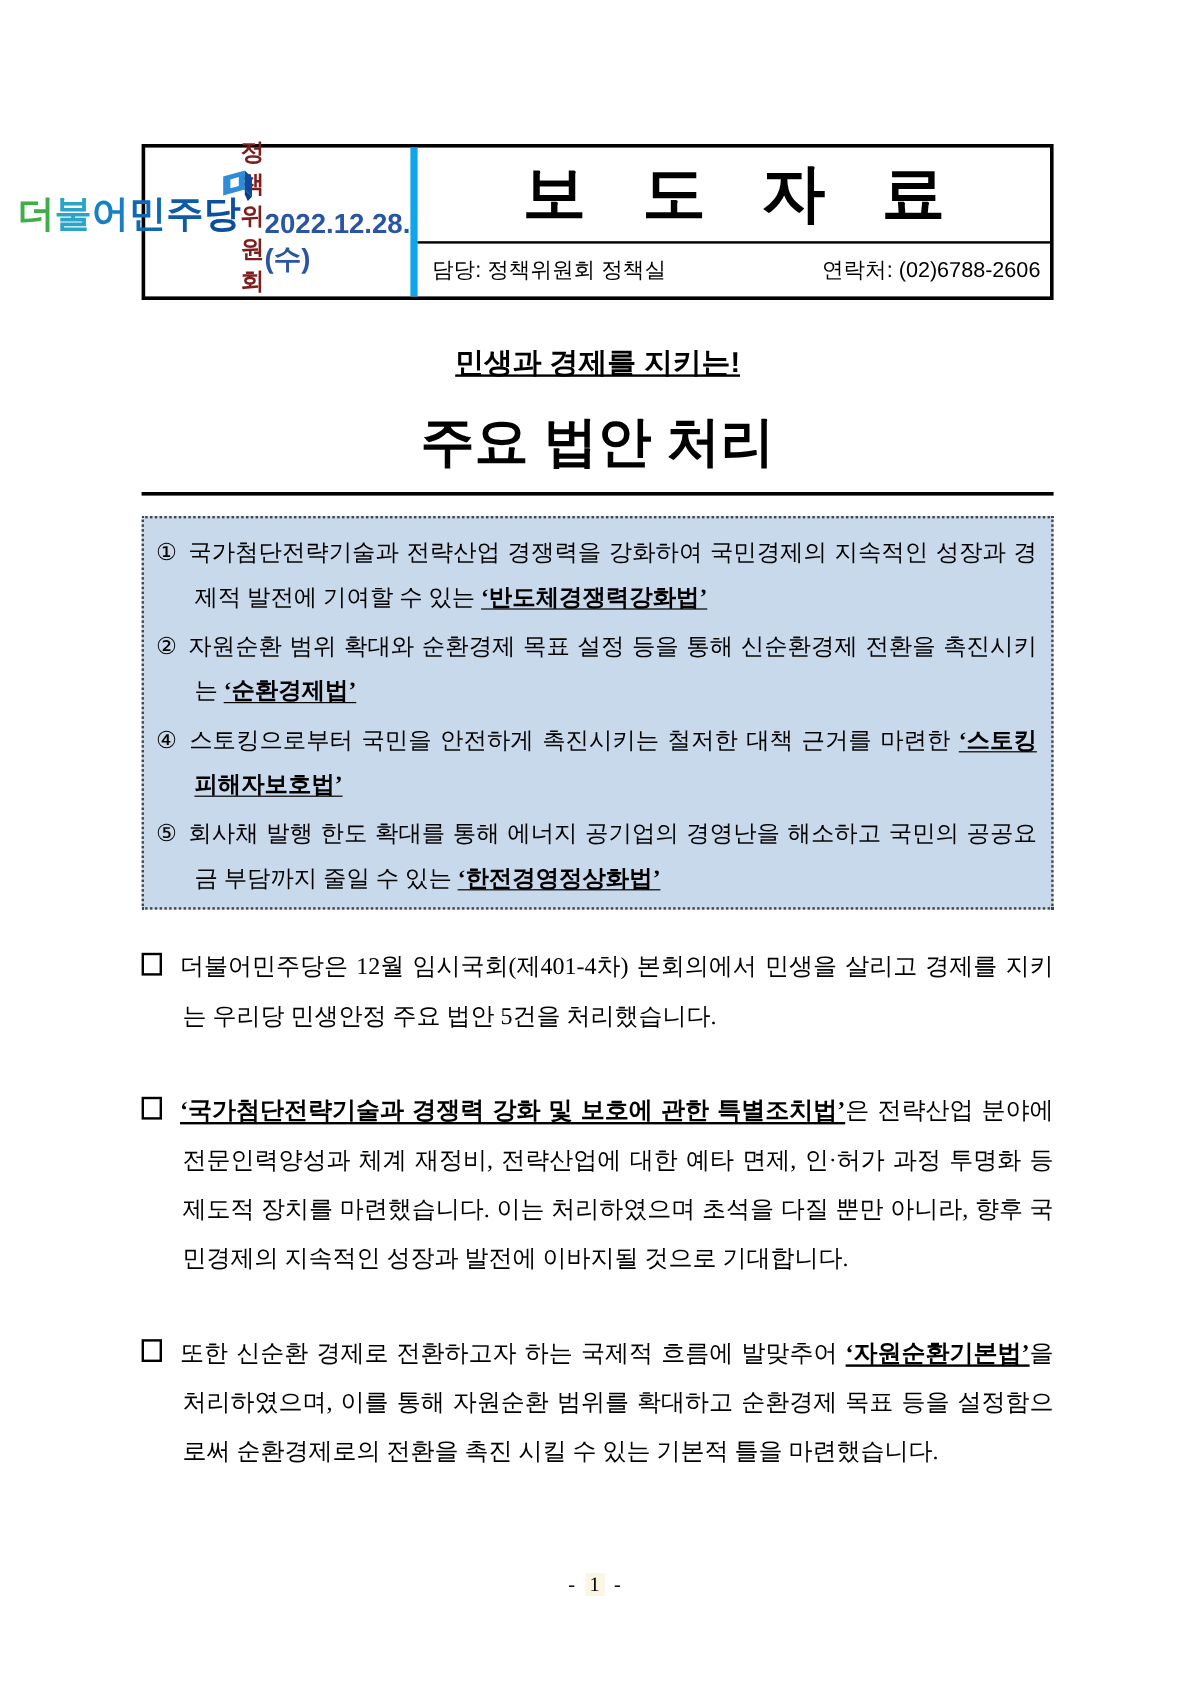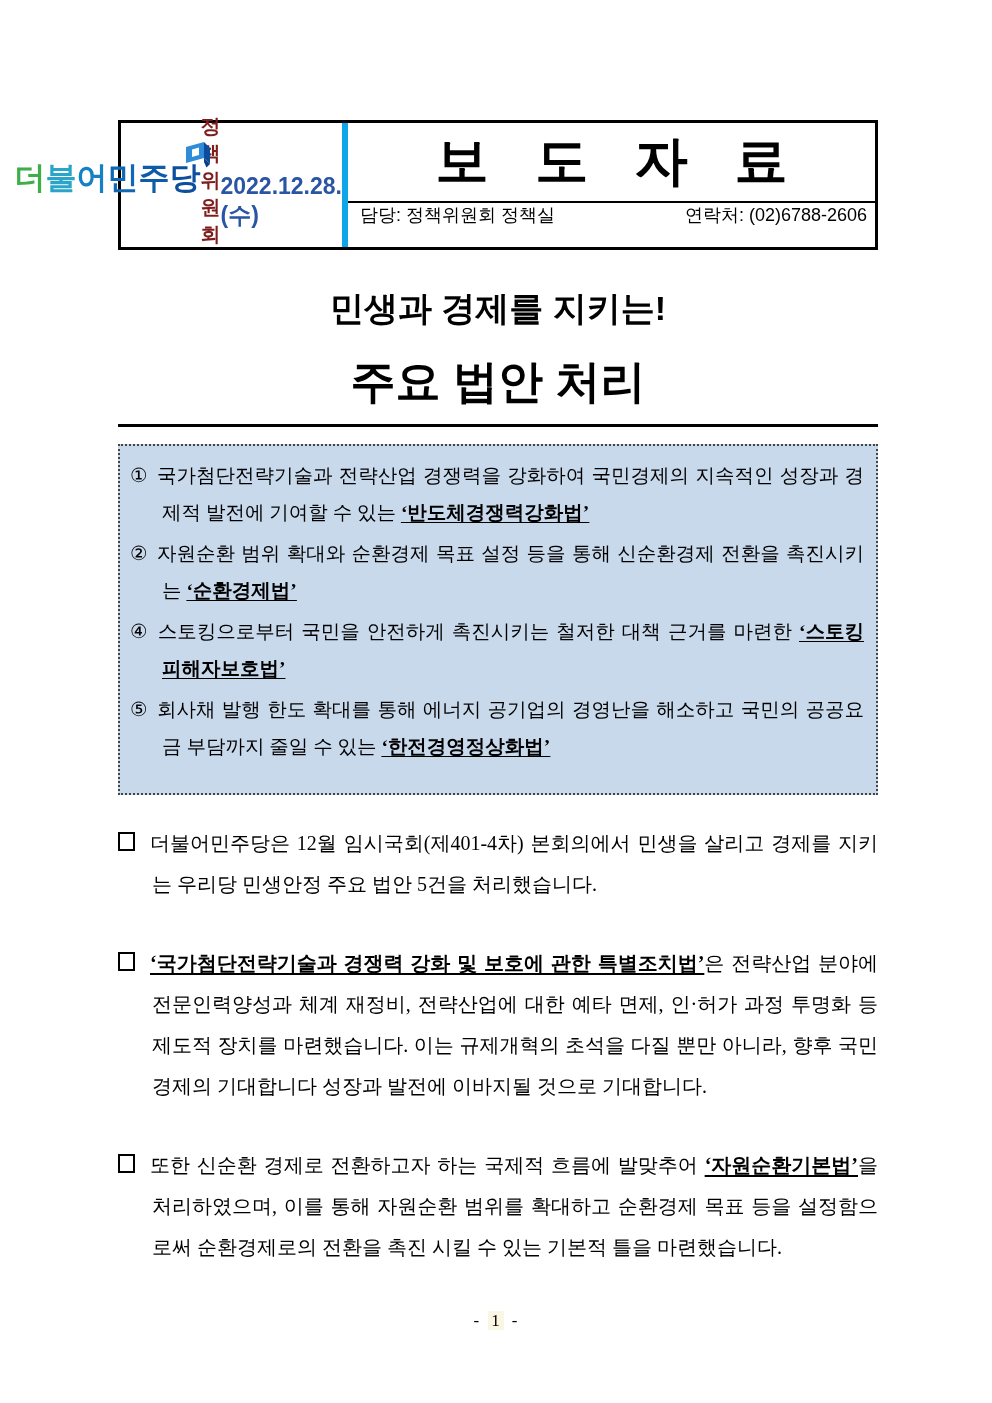--- a/index.html
+++ b/index.html
@@ -43,43 +43,43 @@
     grid-column: 2; grid-row: 1;
     border-bottom: 2px solid #000;
     display: flex; align-items: center; justify-content: center;
     font-family: "Liberation Sans", sans-serif;
     font-weight: 800; font-size: 53px; letter-spacing: 16px;
     padding-left: 16px; 
     text-align: center;
   }
   .h-sub {
     grid-column: 2; grid-row: 2;
-    display: flex; justify-content: space-between;
+    display: flex; align-items: center; justify-content: space-between;
     padding: 0 8px 0 12px;
     font-size: 18px;
     font-family: "Liberation Sans", sans-serif;
   }
 
   
   .main-title {
     margin-top: 36px;
     text-align: center;
     font-family: "Liberation Sans", sans-serif;
     font-weight: 800;
   }
-  .main-title .t1 { font-size: 34px; }
+  .main-title .t1 { font-size: 24px; text-decoration: underline; }
   .main-title .t2 { font-size: 45px; margin-top: 20px; }
   .title-rule { margin-top: 12px; border-top: 3px solid #000; height: 0; }
 
   
   .summary-box {
     margin-top: 17px;
     background: #C9D9EC;
     border: 2px dotted #444;
-    padding: 8px 12px 24px 10px;
+    padding: 8px 12px 1px 10px;
     font-size: 19.5px;
     line-height: 1.92;
   }
   .box-item {
     padding-left: 32px;
     text-indent: -32px;
     text-align: justify;
     word-break: break-all;
     margin: 3px 0;
   }
@@ -153,21 +153,21 @@
 
     <div class="summary-box">
       <div class="box-item"><span class="num">①</span><span>국가첨단전략기술과 전략산업 경쟁력을 강화하여 국민경제의 지속적인 성장과 경제적 발전에 기여할 수 있는 </span><span class="law">‘반도체경쟁력강화법’</span><span></span></div>
       <div class="box-item"><span class="num">②</span><span>자원순환 범위 확대와 순환경제 목표 설정 등을 통해 신순환경제 전환을 촉진시키는 </span><span class="law">‘순환경제법’</span><span></span></div>
       <div class="box-item"><span class="num">④</span><span>스토킹으로부터 국민을 안전하게 촉진시키는 철저한 대책 근거를 마련한 </span><span class="law">‘스토킹 피해자보호법’</span><span></span></div>
       <div class="box-item"><span class="num">⑤</span><span>회사채 발행 한도 확대를 통해 에너지 공기업의 경영난을 해소하고 국민의 공공요금 부담까지 줄일 수 있는 </span><span class="law">‘한전경영정상화법’</span><span></span></div>
     </div>
 
     <div class="paras">
       <div class="para"><span class="sq"></span><span>더불어민주당은 12월 임시국회(제401-4차) 본회의에서 민생을 살리고 경제를 지키는 우리당 민생안정 주요 법안 5건을 처리했습니다.</span><span class="law"></span><span></span></div>
-      <div class="para"><span class="sq"></span><span></span><span class="law">‘국가첨단전략기술과 경쟁력 강화 및 보호에 관한 특별조치법’</span><span>은 전략산업 분야에 전문인력양성과 체계 재정비, 전략산업에 대한 예타 면제, 인·허가 과정 투명화 등 제도적 장치를 마련했습니다. 이는 규제개혁의 초석을 다질 뿐만 아니라, 향후 국민경제의 기대합니다 성장과 발전에 이바지될 것으로 기대합니다.</span></div>
+      <div class="para"><span class="sq"></span><span></span><span class="law">‘국가첨단전략기술과 경쟁력 강화 및 보호에 관한 특별조치법’</span><span>은 전략산업 분야에 전문인력양성과 체계 재정비, 전략산업에 대한 예타 면제, 인·허가 과정 투명화 등 제도적 장치를 마련했습니다. 이는 처리하였으며 초석을 다질 뿐만 아니라, 향후 국민경제의 지속적인 성장과 발전에 이바지될 것으로 기대합니다.</span></div>
       <div class="para"><span class="sq"></span><span>또한 신순환 경제로 전환하고자 하는 국제적 흐름에 발맞추어 </span><span class="law">‘자원순환기본법’</span><span>을 처리하였으며, 이를 통해 자원순환 범위를 확대하고 순환경제 목표 등을 설정함으로써 순환경제로의 전환을 촉진 시킬 수 있는 기본적 틀을 마련했습니다.</span></div>
     </div>
 
   </div>
 
   <div class="footer">
     <span>-</span><span class="pg-num">1</span><span>-</span>
   </div>
 </div>
 

